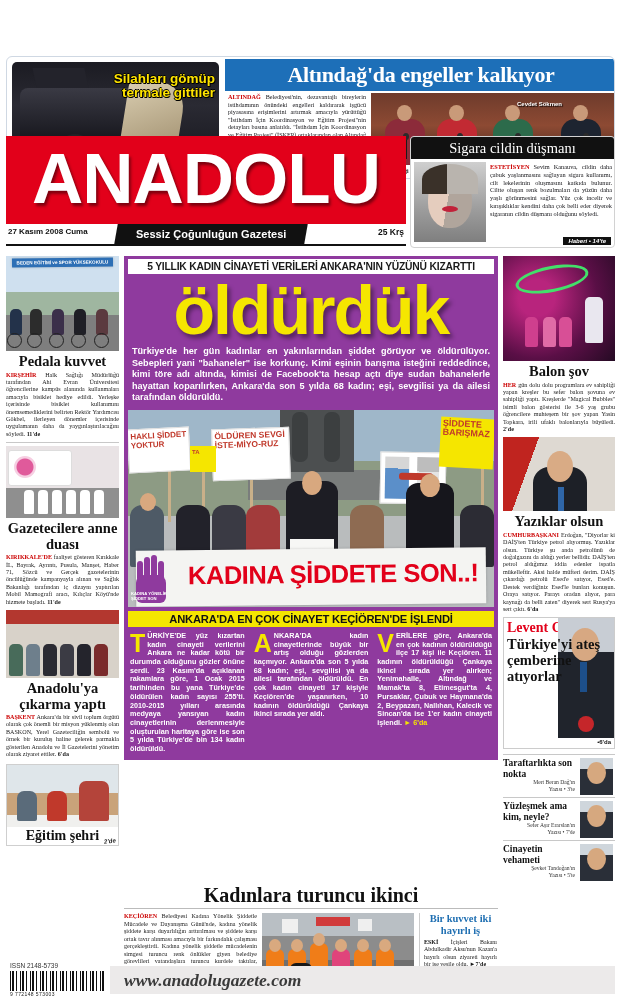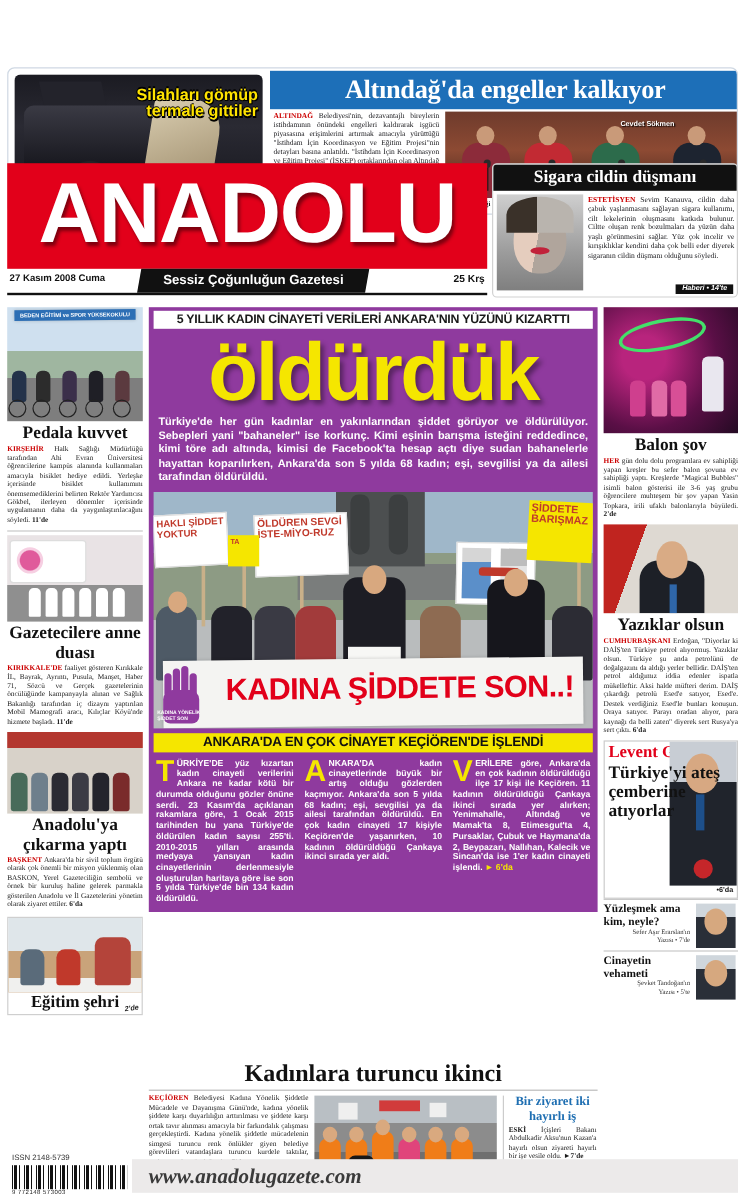--- a/index.html
+++ b/index.html
@@ -62,21 +62,21 @@
   .mh-slogan { position:absolute; left:110px; top:88px; width:190px; height:20px; background:#111;
                color:#fff; font-size:11px; font-weight:bold; text-align:center; line-height:20px;
                transform:skewX(-10deg); }
   .mh-slogan span{ display:inline-block; transform:skewX(10deg); }
   .mh-price { position:absolute; right:2px; top:91px; font-size:8.5px; font-weight:bold; color:#111; }
 
   
   .sigara { position:absolute; left:410px; top:136px; width:205px; height:112px;
             border:1px solid #d2d2d2; border-radius:4px; overflow:hidden; background:#fff; }
   .sig-head { height:22px; background:#111; color:#fff; font-family:"Liberation Serif",serif;
-              font-weight:bold; font-size:14.5px; text-align:center; line-height:22px; }
+              font-weight:normal; font-size:14.5px; text-align:center; line-height:22px; }
   .sig-photo { position:absolute; left:3px; top:25px; width:72px; height:80px;
                background:linear-gradient(180deg,#cfcfcf 0%,#9c9c9c 60%,#7f7f7f 100%); overflow:hidden; }
   .sig-face { position:absolute; left:14px; top:10px; width:44px; height:56px; border-radius:50% 50% 45% 45%;
               background:linear-gradient(100deg,#e5cdbe 0 46%, #b0a59c 46% 100%); }
   .sig-hair { position:absolute; left:8px; top:2px; width:56px; height:30px; border-radius:50% 50% 0 0;
               background:linear-gradient(90deg,#3a3129 0 45%, #b9b4ae 45% 100%); }
   .sig-lip  { position:absolute; left:28px; top:44px; width:16px; height:6px; border-radius:50%; background:#c1223a; }
   .sig-text { position:absolute; left:79px; top:26px; width:122px; font-family:"Liberation Serif",serif;
               font-size:6.3px; line-height:7.8px; text-align:justify; color:#16161a; }
   .sig-text b.kick { color:#c00; }
@@ -474,20 +474,28 @@
       <div class="lphoto">
         <div class="lface"></div>
         <div class="ltie"></div>
         <div class="lmic"></div>
       </div>
       <div class="red">Levent Gök:</div>
       <div class="blk">Türkiye'yi ateş çemberine atıyorlar</div>
       <div class="lref">•6'da</div>
     </div>
 
+    <div class="colw" style="margin-top:5px;">
+      <div class="cw-title">Taraftarlıkta son nokta</div>
+      <div class="cw-sub">Mert Beran Dağ'ın</div>
+      <div class="cw-sub">Yazısı • 3'te</div>
+      <div class="cw-av">
+          <div class="f"></div>
+        </div>
+    </div>
 
     <div class="colw">
       <div class="cw-title">Yüzleşmek ama kim, neyle?</div>
       <div class="cw-sub">Sefer Aşır Erarslan'ın</div>
       <div class="cw-sub">Yazısı • 7'de</div>
       <div class="cw-av">
           <div class="f"></div>
         </div>
     </div>
 
@@ -525,21 +533,21 @@
           </div>
         <div class="march" style="left:92px;">
             <div class="mh2"></div>
           </div>
         <div class="march" style="left:114px;">
             <div class="mh2"></div>
           </div>
         <div style="position:absolute;left:28px;bottom:0;width:22px;height:26px;background:#171717;border-radius:6px 6px 0 0;"></div>
       </div>
       <div class="bc-side">
-        <div class="s-title">Bir ziyaret iki hayırlı iş</div>
+        <div class="s-title">Bir kuvvet iki hayırlı iş</div>
         <div class="s-body">
           <b class="kick">ESKİ</b><span> İçişleri Bakanı Abdulkadir Aksu'nun Kazan'a hayırlı olsun ziyareti hayırlı bir işe vesile oldu. </span><b>►7'de</b>
         </div>
       </div>
     </div>
   </div>
 
   <div class="footer">
     <div class="issn">ISSN 2148-5739</div>
     <div class="barcode"></div>

